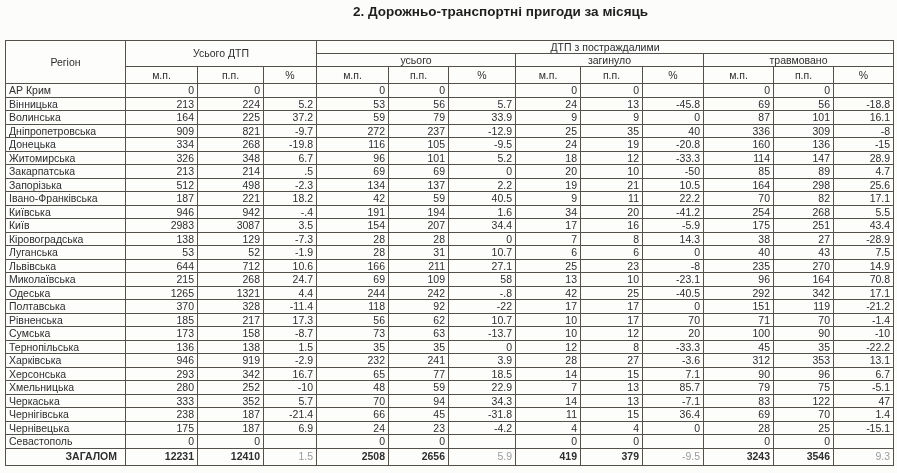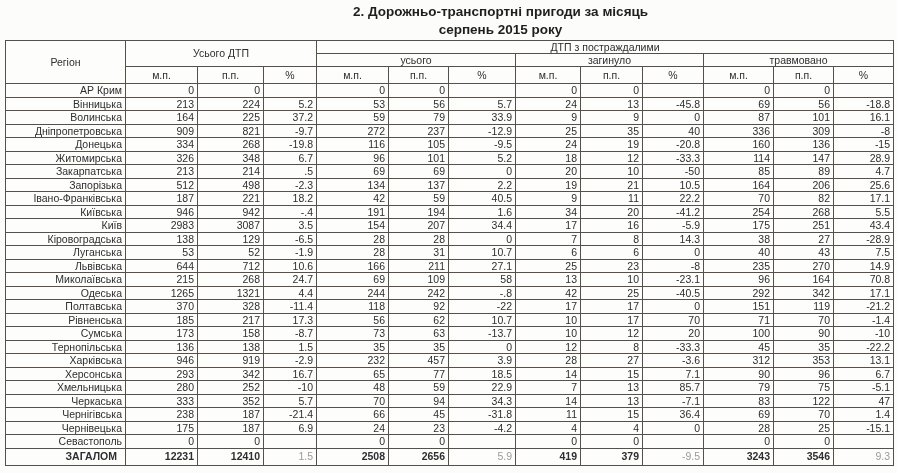--- a/index.html
+++ b/index.html
@@ -35,35 +35,34 @@
     color: #2e2e2e;
     overflow: hidden;
     white-space: nowrap;
   }
   thead th { font-weight: normal; text-align: center; color: #3a3a3a; }
   thead tr.h1 th { height: 12px; }
   thead tr.h2 th { height: 12px; }
   thead tr.h3 th { height: 16px; }
   th.region-h { vertical-align: middle; }
   tbody td { height: 12.5px; }
-  td.region { text-align: right; }
+  td.region { text-align: left; }
   td.num { text-align: right; padding-right: 4px; }
   td.pct { text-align: right; padding-right: 4px; color: #9b9b9b; }
   tfoot td { height: 16px; font-weight: bold; font-size: 11px; color: #141414; }
   tfoot td.total-label { text-align: right; padding-right: 8px; }
   tfoot td.pct { color: #9b9b9b; font-weight: normal; font-size: 10.5px; }
 </style>
 </head>
 <body>
 
 <div class="page">
 
   <div class="title">
     <div>2. Дорожньо-транспортні пригоди за місяць</div>
-    <div>серпень 2015 року</div>
   </div>
 
   <table class="report">
     <colgroup>
       <col style="width:120px">
       <col style="width:72px">
         <col style="width:66px">
         <col style="width:53px">
       <col style="width:72px">
         <col style="width:60px">
@@ -212,21 +211,21 @@
     <td class="num">512</td>
     <td class="num">498</td>
     <td class="pct">-2.3</td>
     <td class="num">134</td>
     <td class="num">137</td>
     <td class="pct">2.2</td>
     <td class="num">19</td>
     <td class="num">21</td>
     <td class="pct">10.5</td>
     <td class="num">164</td>
-    <td class="num">206</td>
+    <td class="num">298</td>
     <td class="pct">25.6</td>
   </tr>
         <tr>
     <td class="region">Івано-Франківська</td>
     <td class="num">187</td>
     <td class="num">221</td>
     <td class="pct">18.2</td>
     <td class="num">42</td>
     <td class="num">59</td>
     <td class="pct">40.5</td>
@@ -264,21 +263,21 @@
     <td class="num">16</td>
     <td class="pct">-5.9</td>
     <td class="num">175</td>
     <td class="num">251</td>
     <td class="pct">43.4</td>
   </tr>
         <tr>
     <td class="region">Кіровоградська</td>
     <td class="num">138</td>
     <td class="num">129</td>
-    <td class="pct">-6.5</td>
+    <td class="pct">-7.3</td>
     <td class="num">28</td>
     <td class="num">28</td>
     <td class="pct">0</td>
     <td class="num">7</td>
     <td class="num">8</td>
     <td class="pct">14.3</td>
     <td class="num">38</td>
     <td class="num">27</td>
     <td class="pct">-28.9</td>
   </tr>
@@ -401,21 +400,21 @@
     <td class="num">45</td>
     <td class="num">35</td>
     <td class="pct">-22.2</td>
   </tr>
         <tr>
     <td class="region">Харківська</td>
     <td class="num">946</td>
     <td class="num">919</td>
     <td class="pct">-2.9</td>
     <td class="num">232</td>
-    <td class="num">457</td>
+    <td class="num">241</td>
     <td class="pct">3.9</td>
     <td class="num">28</td>
     <td class="num">27</td>
     <td class="pct">-3.6</td>
     <td class="num">312</td>
     <td class="num">353</td>
     <td class="pct">13.1</td>
   </tr>
         <tr>
     <td class="region">Херсонська</td>

